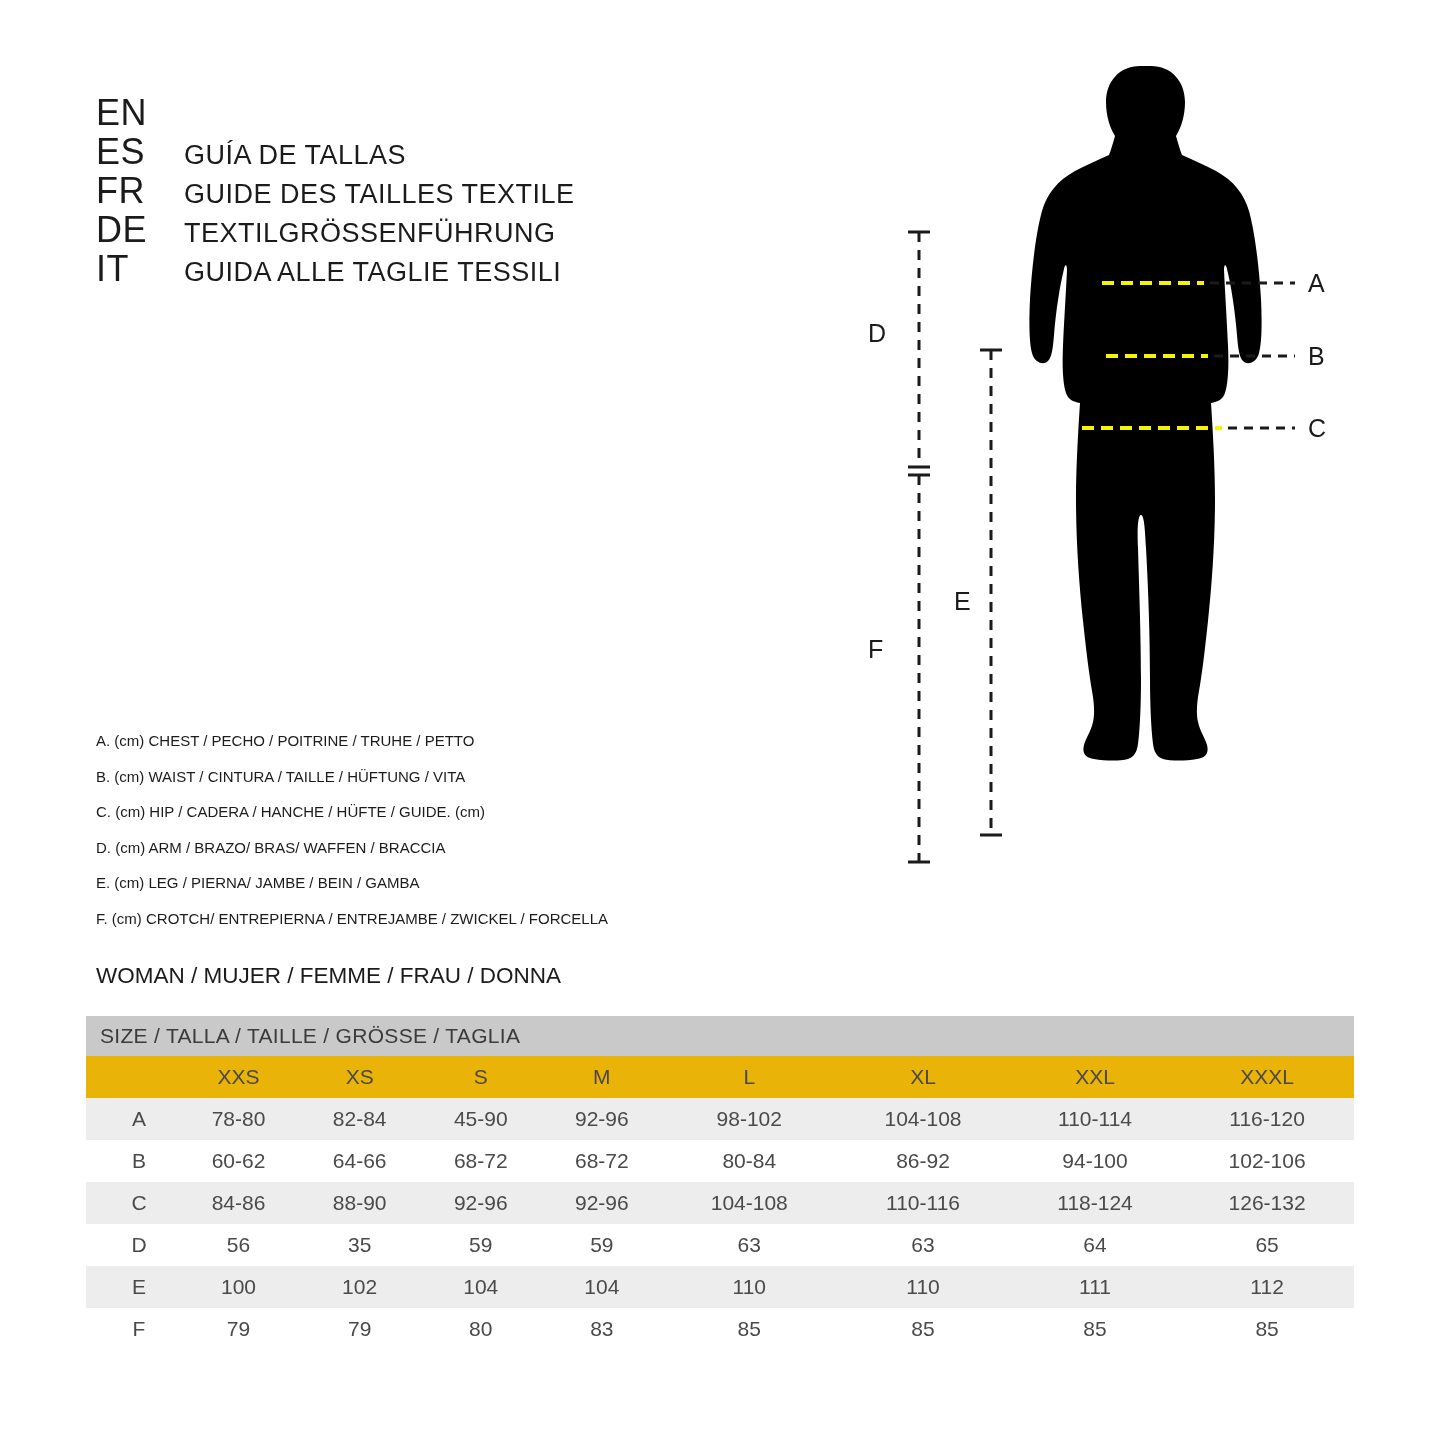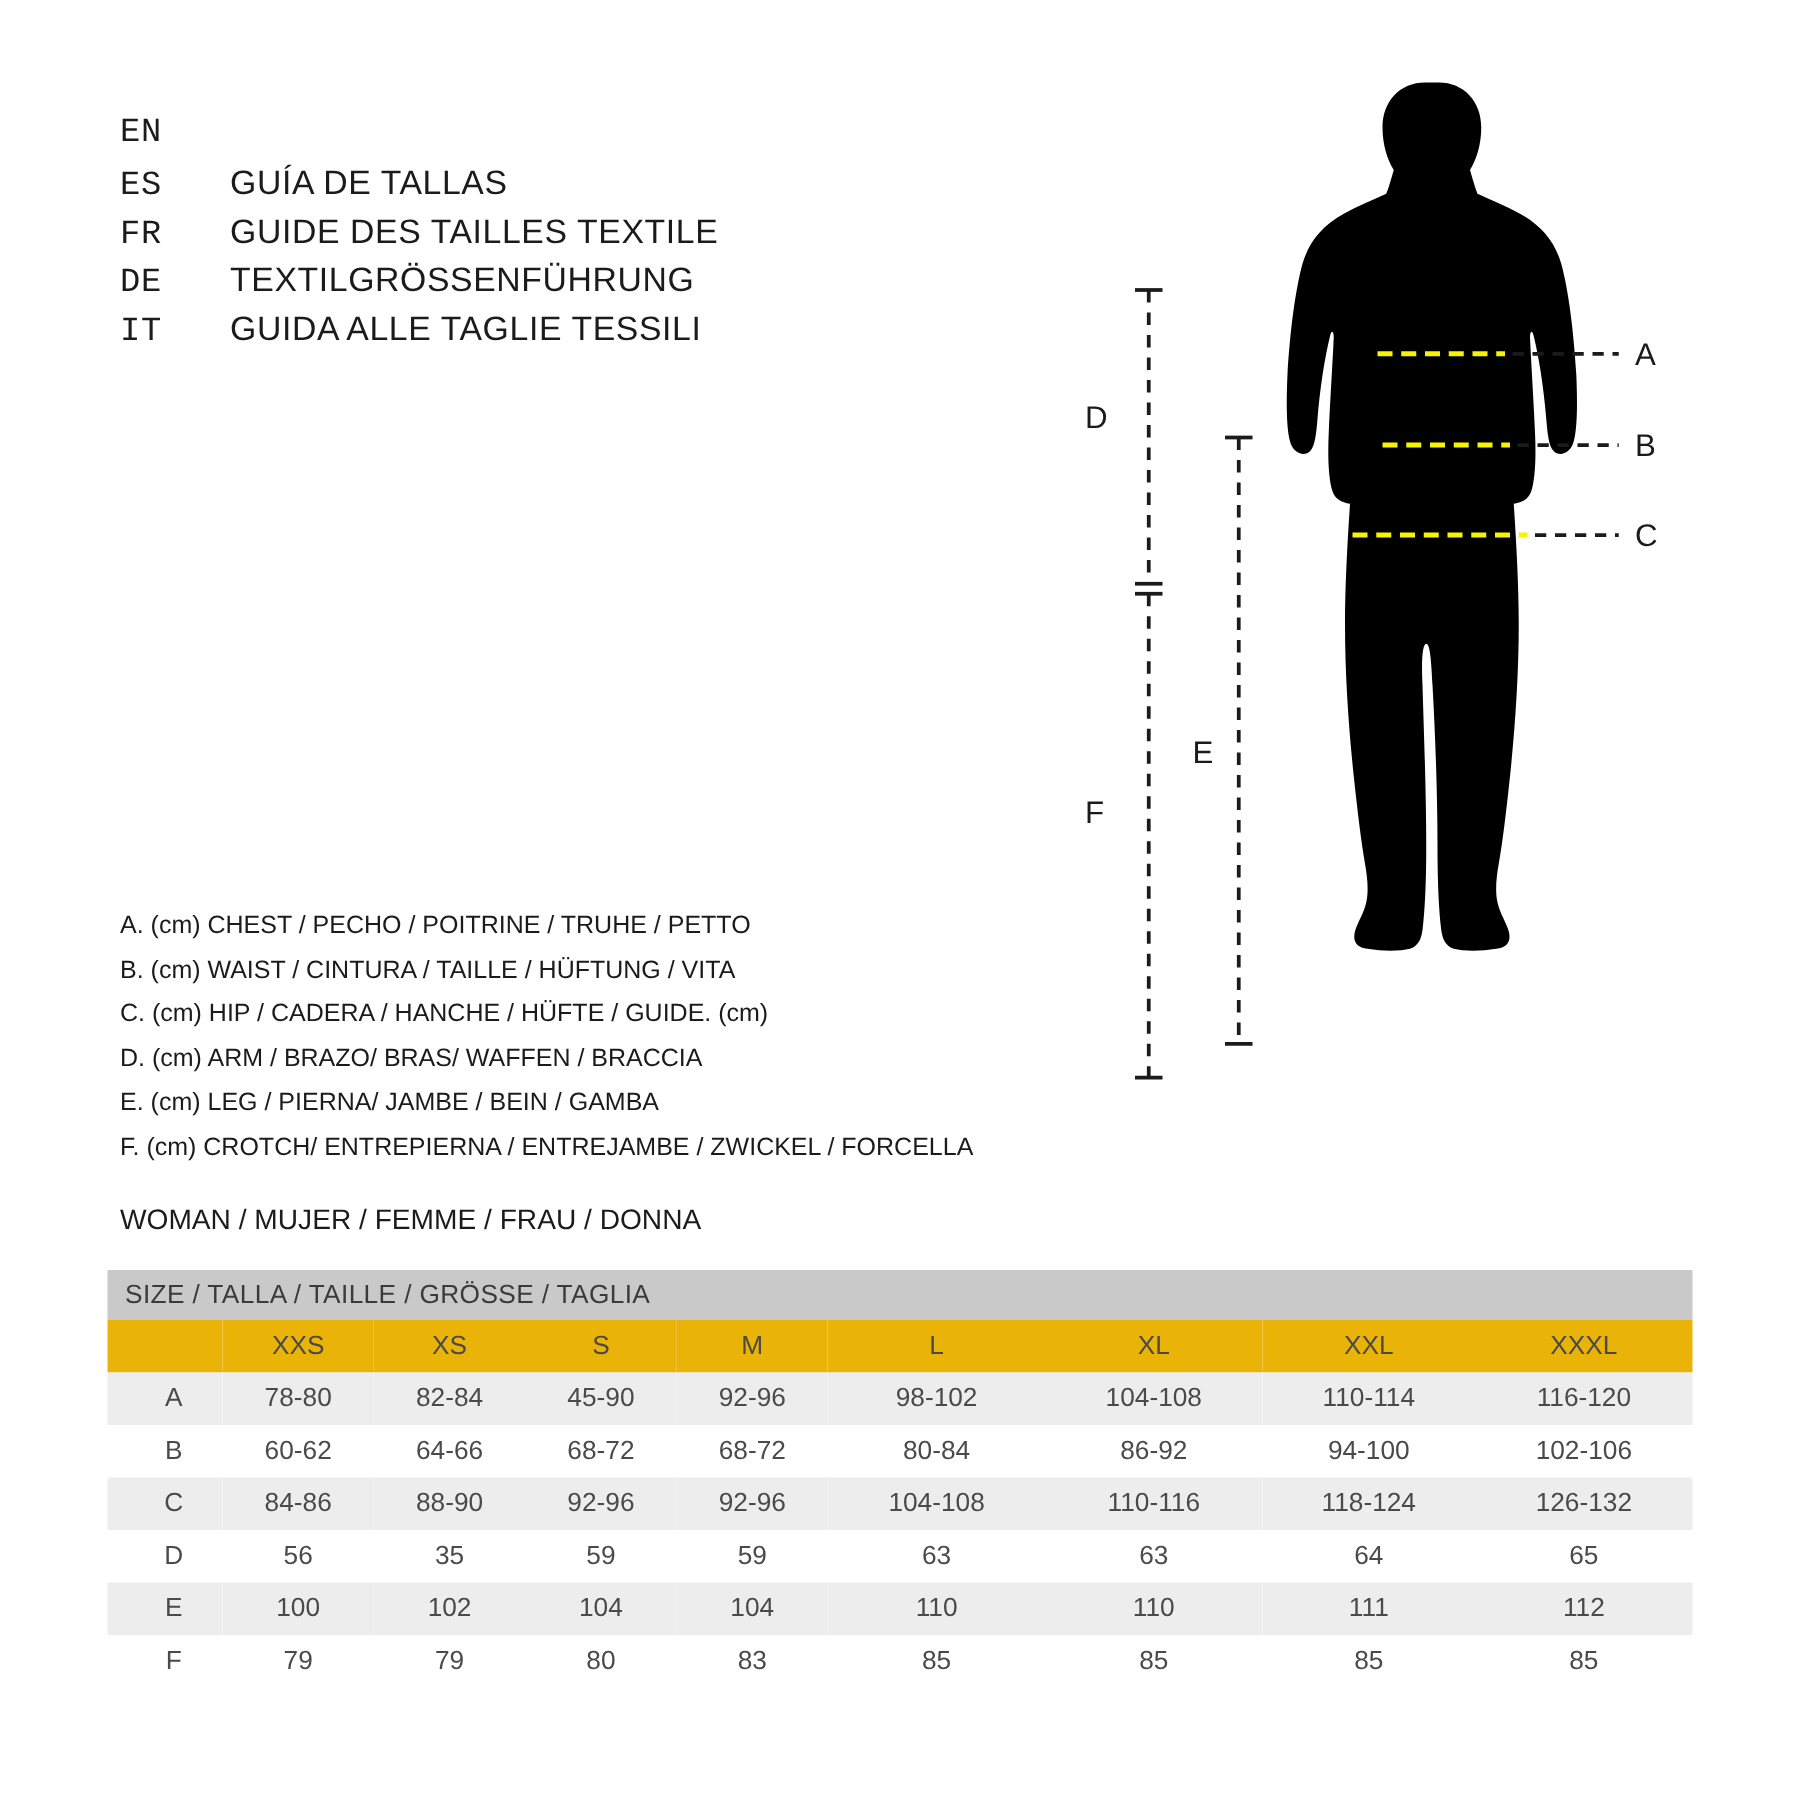--- a/index.html
+++ b/index.html
@@ -21,38 +21,37 @@
     left: 96px;
     top: 92px;
   }
   .title-row {
     display: flex;
     align-items: baseline;
     height: 39px;
   }
   .title-lang {
     width: 88px;
-    font-size: 27px;
+    font-size: 36px;
     letter-spacing: 0.5px;
     color: #1b1b1b;
-    font-family: Liberation Mono, monospace;
   }
   .title-text {
     font-size: 27px;
     letter-spacing: 0.5px;
     color: #1b1b1b;
   }
   
   .legend {
     position: absolute;
     left: 96px;
     top: 723px;
   }
   .legend-line {
-    font-size: 20px;
+    font-size: 15px;
     line-height: 35.5px;
     color: #1b1b1b;
     white-space: nowrap;
   }
   .gender-line {
     position: absolute;
     left: 96px;
     top: 963px;
     font-size: 22.5px;
     color: #1b1b1b;

